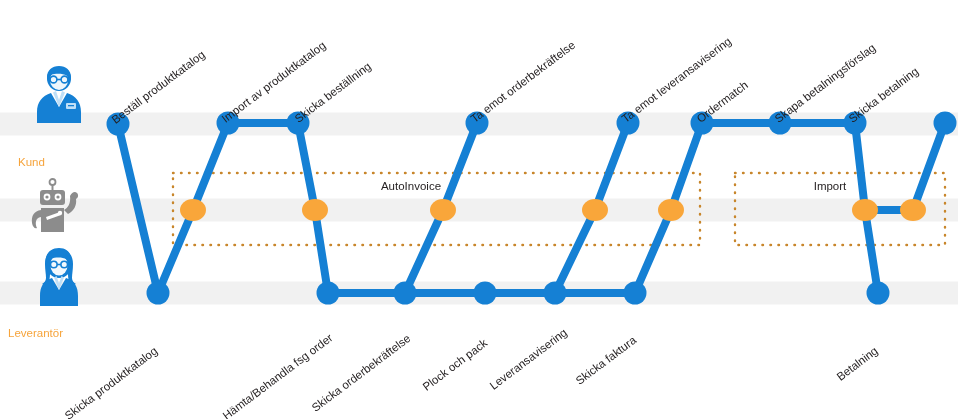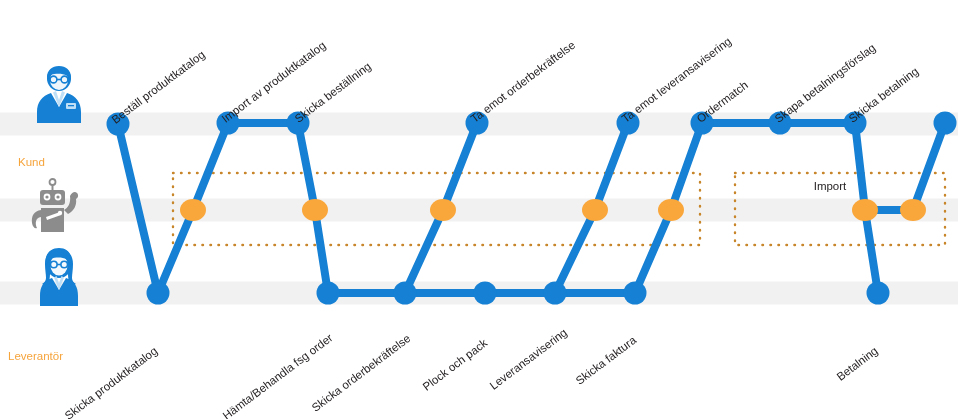--- a/index.html
+++ b/index.html
@@ -121,22 +121,23 @@
       <path d="M31 2c-8.5 0-13.5 5.5-13.5 13.5 0 3 .6 5 .6 5s2-6 5-7.5c4-2 11.5-2 15.4.4 2.2 1.4 4.4 7.1 4.4 7.1s.6-2 .6-5C43.5 7.5 39.5 2 31 2z" fill="#1580D4"></path>
       <circle cx="25.8" cy="18.5" r="3.3" fill="none" stroke="#1580D4" stroke-width="1.6"></circle>
       <circle cx="36.2" cy="18.5" r="3.3" fill="none" stroke="#1580D4" stroke-width="1.6"></circle>
       <path d="M29.1 18.5h3.8" stroke="#1580D4" stroke-width="1.6"></path>
       <path d="M24 32 C15 35 12 41 12 50 L12 60 L50 60 L50 50 C50 41 47 35 38 32 L31 44 Z" fill="#1580D4"></path>
       <path d="M26 31.5 L31 44 L36 31.5 L33.5 30 L31 37.5 L28.5 30 Z" fill="#BFDFF7"></path>
     </svg>
   </div>
 
   <div class="lane-label" style="left:18px;top:156px;width:82px;">Kund</div>
-  <div class="lane-label" style="left:8px;top:327px;width:102px;margin-top:23px;">Leverantör</div>
+  <div class="lane-label" style="left:8px;top:327px;width:102px;">Leverantör</div>
 
+  <div class="group-title" style="left:336px;top:180px;width:150px;">AutoInvoice</div>
   <div class="group-title" style="left:755px;top:180px;width:150px;">Import</div>
 
   <div id="labels-above">
       <div class="step-label" style="left: 113px; top: 115px;">Beställ produktkatalog</div>
       <div class="step-label" style="left: 223px; top: 114px;">Import av produktkatalog</div>
       <div class="step-label" style="left: 296px; top: 114px;">Skicka beställning</div>
       <div class="step-label" style="left: 472px; top: 114px;">Ta emot orderbekräftelse</div>
       <div class="step-label" style="left: 623px; top: 114px;">Ta emot leveransavisering</div>
       <div class="step-label" style="left: 698px; top: 114px;">Ordermatch</div>
       <div class="step-label" style="left: 776px; top: 114px;">Skapa betalningsförslag</div>

